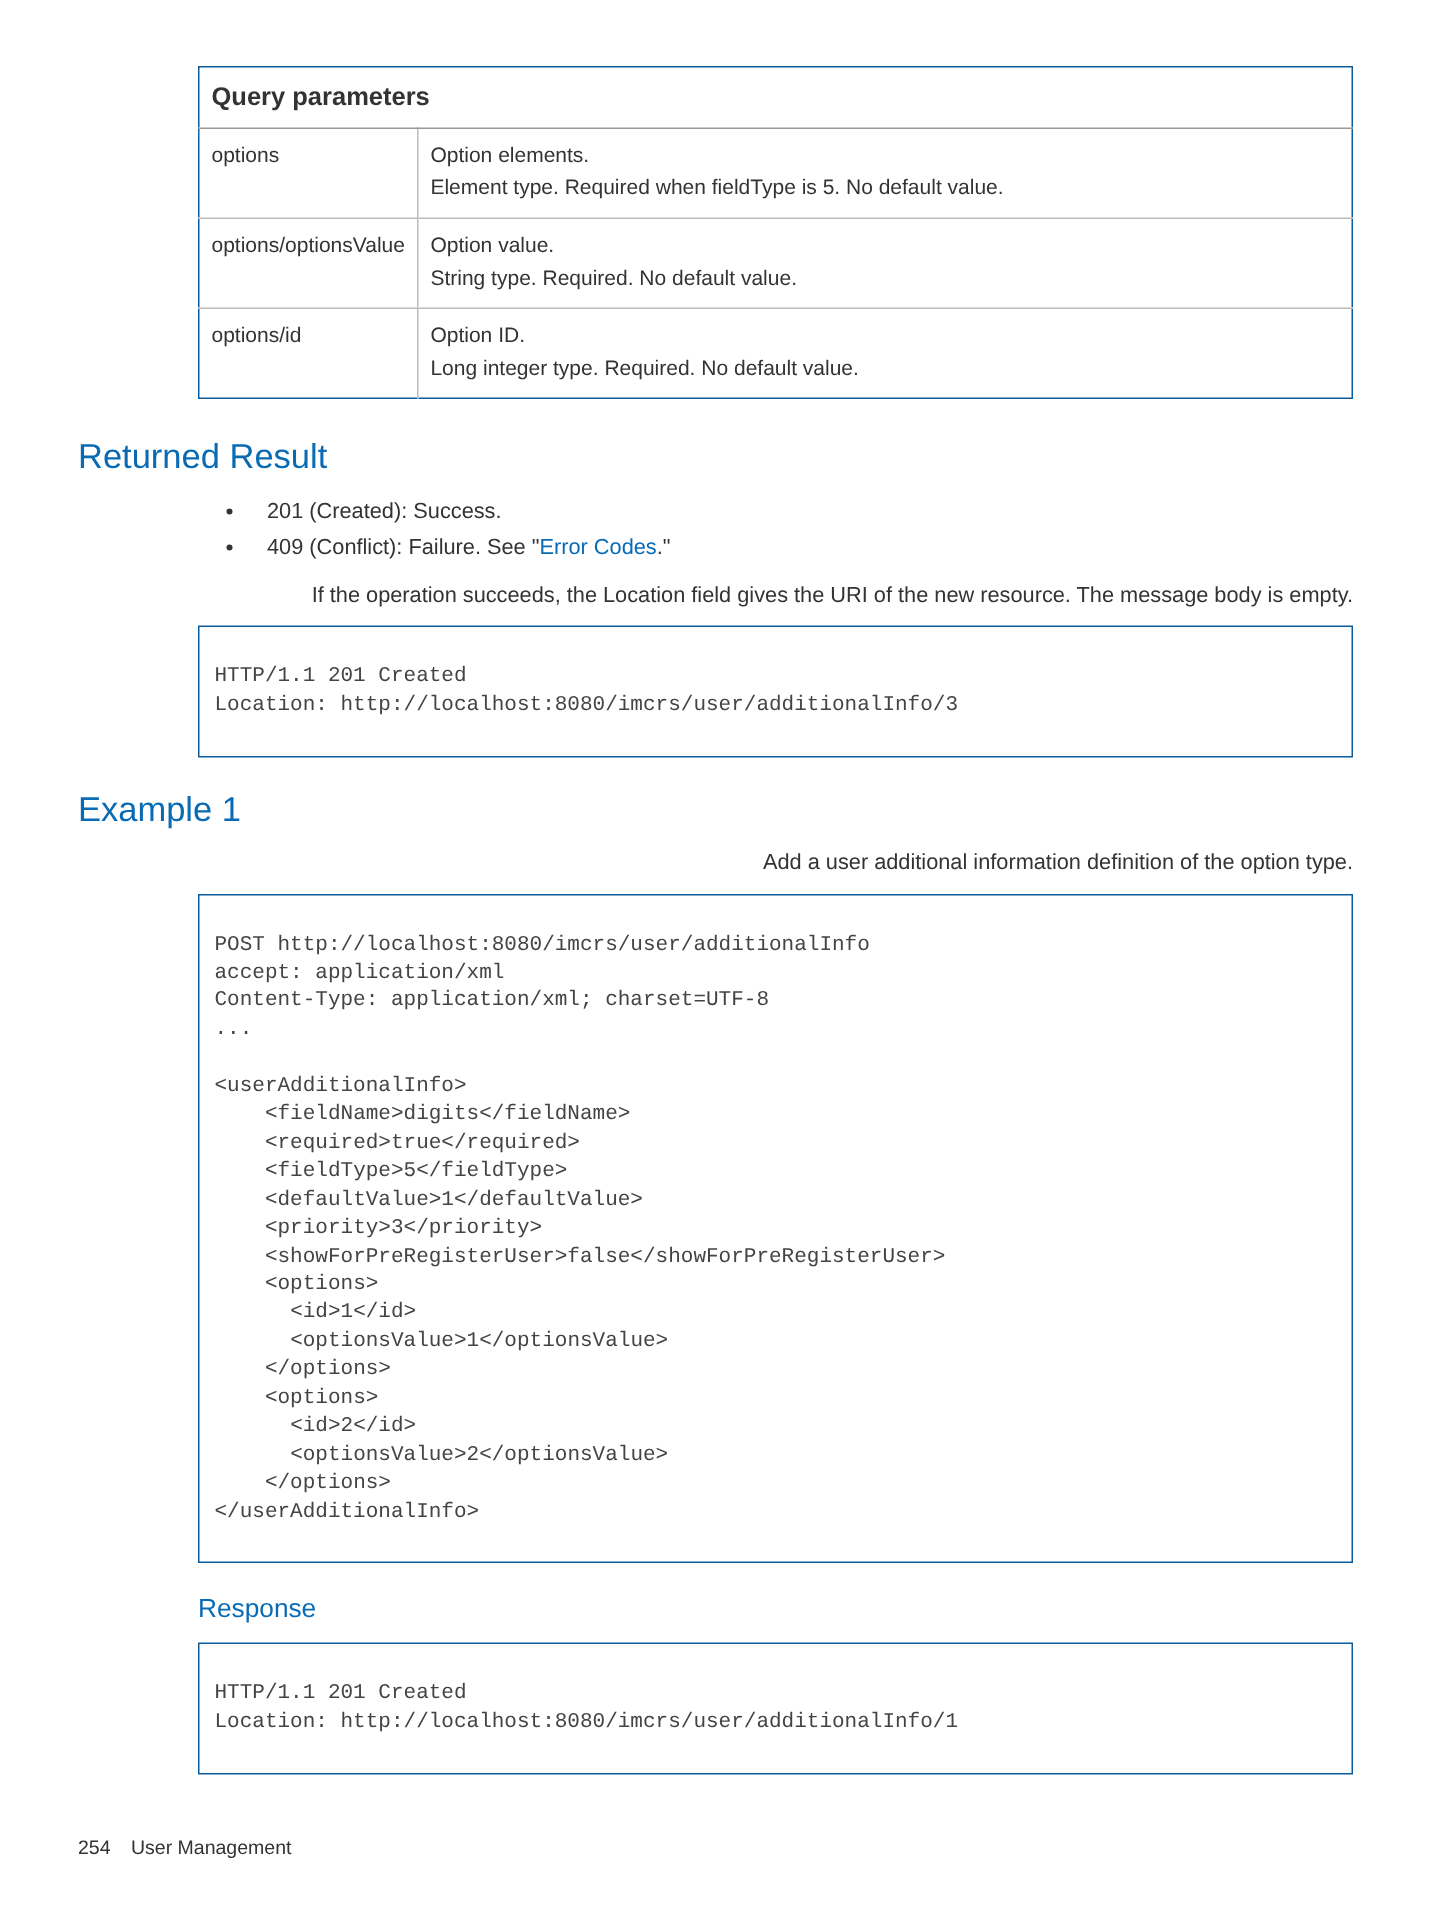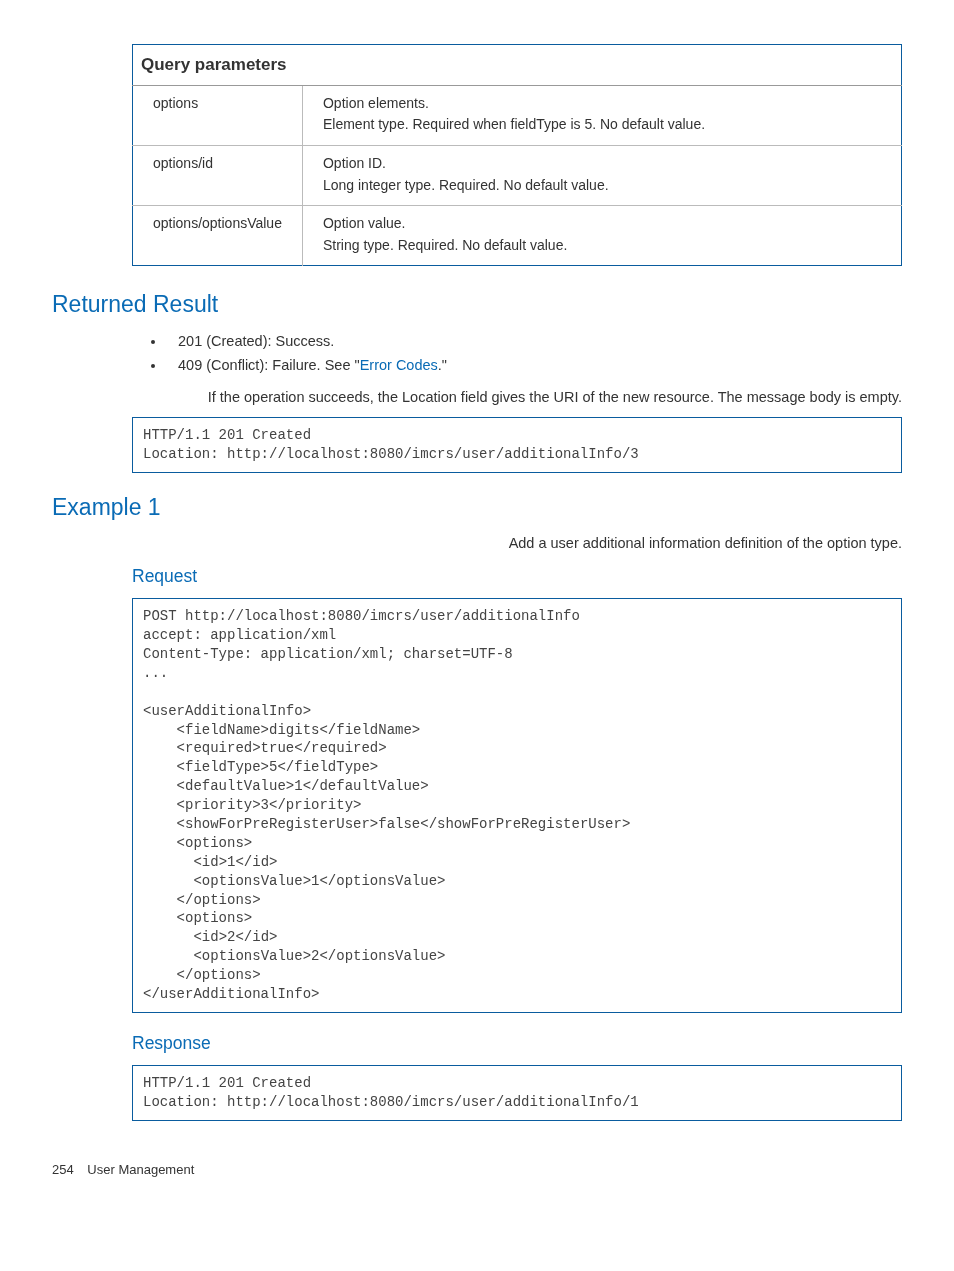--- a/index.html
+++ b/index.html
@@ -17,21 +17,21 @@
       margin-bottom: 22px;
     }
     .table-wrap th {
       text-align: left;
       font-weight: bold;
       padding: 8px 8px;
       border-bottom: 1px solid #999;
       font-size: 17px;
     }
     .table-wrap td {
-      padding: 8px 20px;
+      padding: 8px 8px;
       border-top: 1px solid #bbb;
       vertical-align: top;
       font-size: 14px;
     }
     .table-wrap td:first-child {
       border-right: 1px solid #bbb;
       white-space: nowrap;
       width: 1%;
     }
     .table-wrap td p {
@@ -64,21 +64,21 @@
       margin: 6px 0 10px 0;
       text-align: right;
     }
     .link {
       color: #0a6bb5;
       text-decoration: none;
     }
     pre {
       font-family: "Courier New", monospace;
       border: 1.5px solid #0a5c9e;
-      padding: 8px 10px;
+      padding: 24px 10px;
       margin: 10px 0 18px 0;
       font-size: 14px;
       line-height: 1.35;
       white-space: pre-wrap;
       color: #444;
     }
     .footer {
       font-size: 13px;
       margin-top: 40px;
     }
@@ -98,31 +98,31 @@
     </thead>
     <tbody>
       <tr>
         <td>options</td>
         <td>
           <p>Option elements.</p>
           <p>Element type. Required when fieldType is 5. No default value.</p>
         </td>
       </tr>
       <tr>
+        <td>options/optionsValue</td>
+        <td>
+          <p>Option value.</p>
+          <p>String type. Required. No default value.</p>
+        </td>
+      </tr>
+      <tr>
         <td>options/id</td>
         <td>
           <p>Option ID.</p>
           <p>Long integer type. Required. No default value.</p>
-        </td>
-      </tr>
-      <tr>
-        <td>options/optionsValue</td>
-        <td>
-          <p>Option value.</p>
-          <p>String type. Required. No default value.</p>
         </td>
       </tr>
     </tbody>
   </table>
 </div>
 
 <h1>Returned Result</h1>
 
 <div class="indent">
   <ul>
@@ -135,21 +135,20 @@
   <p class="body">If the operation succeeds, the Location field gives the URI of the new resource. The message body is empty.</p>
   <pre>HTTP/1.1 201 Created
 Location: http://localhost:8080/imcrs/user/additionalInfo/3</pre>
 </div>
 
 <h1>Example 1</h1>
 
 <div class="indent">
   <p class="body">Add a user additional information definition of the option type.</p>
 
-  <h2>Request</h2>
   <pre>POST http://localhost:8080/imcrs/user/additionalInfo
 accept: application/xml
 Content-Type: application/xml; charset=UTF-8
 ...
 
 &lt;userAdditionalInfo&gt;
     &lt;fieldName&gt;digits&lt;/fieldName&gt;
     &lt;required&gt;true&lt;/required&gt;
     &lt;fieldType&gt;5&lt;/fieldType&gt;
     &lt;defaultValue&gt;1&lt;/defaultValue&gt;

